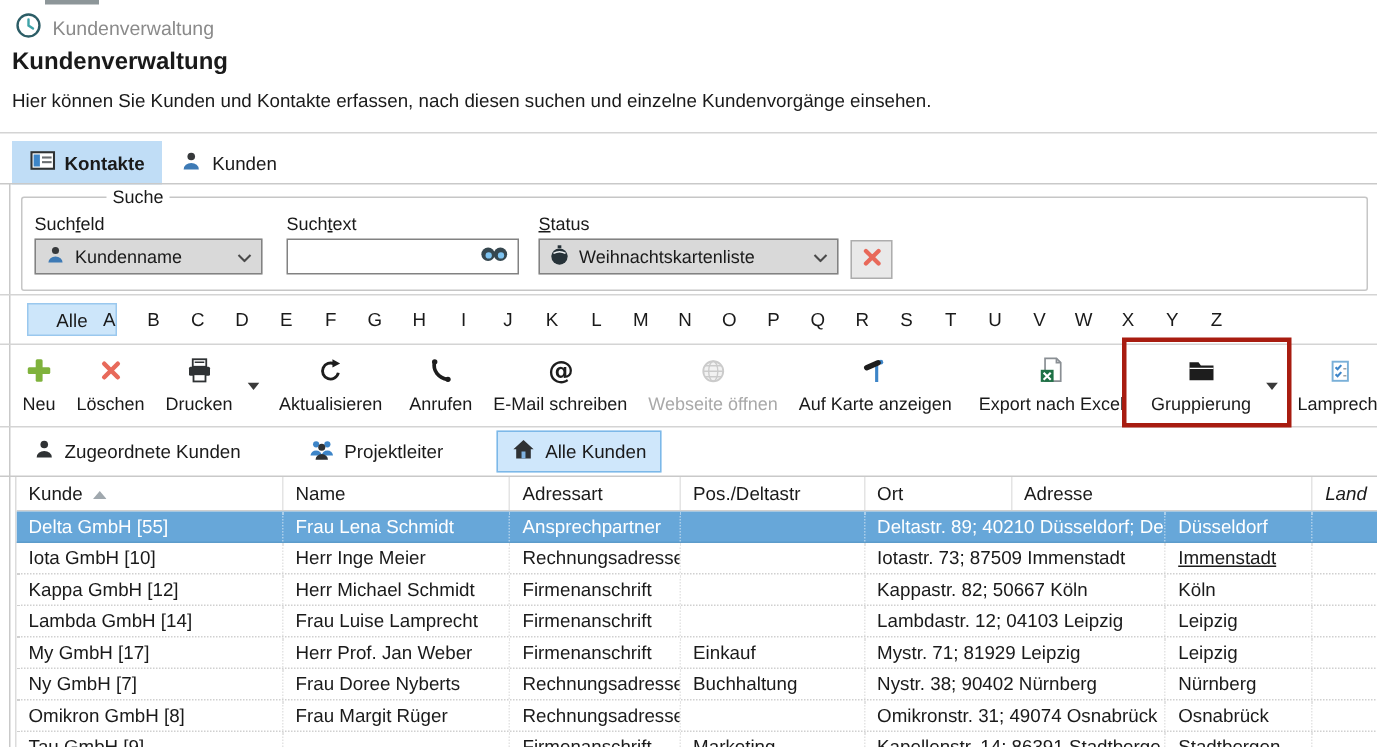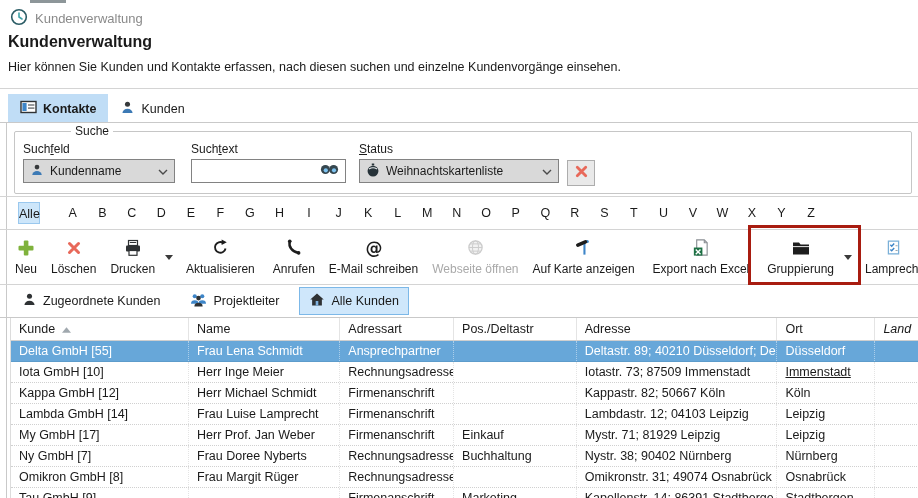--- a/index.html
+++ b/index.html
@@ -27,42 +27,42 @@
                  border:1px solid #828282;padding:0 6px;font-size:12px;}
   .combo{background:#d9d9d9;}
   .tinput{background:#fff;}
   .combo .chev{margin-left:auto;}
   .tinput .bino{margin-left:auto;}
   .clear-btn{position:absolute;left:552px;top:28px;width:28px;height:26px;background:#e9e9e9;
              border:1px solid #adadad;display:flex;align-items:center;justify-content:center;padding:0;}
 
   .alpha-top{position:absolute;left:0;top:196px;width:918px;height:1px;background:#d4d4d4;}
   .alpha-bot{position:absolute;left:0;top:229px;width:918px;height:1px;background:#d4d4d4;}
-  .alpha-all{position:absolute;left:18px;top:202px;width:22px;height:22px;line-height:22px;
-             text-align:right;font-size:12.5px;background:#cde6fa;border:1px solid #9ac8ee;
+  .alpha-all{position:absolute;left:18px;top:202px;width:60px;height:22px;line-height:22px;
+             text-align:center;font-size:12.5px;background:#cde6fa;border:1px solid #9ac8ee;
              box-sizing:border-box;}
   .alpha-row{position:absolute;left:58px;top:202px;width:768px;height:22px;display:flex;}
   .alpha-l{flex:1;text-align:center;line-height:22px;font-size:12.5px;cursor:default;}
 
   .toolbar{position:absolute;left:8px;top:231px;width:910px;height:52px;display:flex;
            align-items:stretch;}
   .tbtn{position:relative;display:flex;align-items:center;cursor:default;}
   .tmain{display:flex;flex-direction:column;align-items:center;justify-content:space-between;
          padding:5px 7px 4px 7px;}
   .tmain .ticon{height:21px;display:flex;align-items:center;}
   .tmain .tlabel{font-size:12px;white-space:nowrap;margin-top:2px;}
   .tbtn.disabled{color:#a9a9a9;}
   .tarrow{width:13px;display:flex;align-items:center;justify-content:center;}
   .tsep{width:1px;background:#d8d8d8;margin:1px 2px;}
   .ring{position:absolute;left:-12px;right:-7px;top:-6px;bottom:-2px;border:3px solid #a81c10;
         pointer-events:none;z-index:5;}
   .toolbar-bot{position:absolute;left:0;top:284px;width:918px;height:1px;background:#d4d4d4;}
 
   .viewtabs{position:absolute;left:12px;top:287px;height:28px;display:flex;align-items:center;
-            gap:10px;font-size:12.5px;}
+            gap:26px;font-size:12.5px;}
   .vtab{display:flex;align-items:center;gap:6px;padding:4px 9px;border:1px solid transparent;}
   .vtab.active{background:#cfe7fb;border:1px solid #7cb8e8;}
   .viewtabs-bot{position:absolute;left:0;top:317px;width:918px;height:1px;background:#c9c9c9;}
 
   .grid{position:absolute;left:10px;top:318px;width:908px;height:180px;overflow:hidden;
         font-size:12.5px;border-left:1px solid #dcdcdc;}
   .ghead{display:flex;height:22px;border-bottom:1px solid #cfcfcf;align-items:center;}
   .ghcell{display:flex;align-items:center;gap:7px;box-sizing:border-box;padding-left:8px;
           height:22px;border-right:1px solid #e4e4e4;overflow:hidden;white-space:nowrap;}
   .grow{display:flex;height:20px;align-items:center;border-bottom:1px dotted #d0d0d0;}
@@ -395,25 +395,25 @@
         </div>
         <div class="ghcell" style="width: 153px;">
           <span>Name</span>
         </div>
         <div class="ghcell" style="width: 115px;">
           <span>Adressart</span>
         </div>
         <div class="ghcell" style="width: 124px;">
           <span>Pos./Deltastr</span>
         </div>
+        <div class="ghcell" style="width: 99px;">
+          <span>Ort</span>
+        </div>
         <div class="ghcell" style="width: 203px;">
           <span>Adresse</span>
-        </div>
-        <div class="ghcell" style="width: 99px;">
-          <span>Ort</span>
         </div>
         <div class="ghcell" style="width: 44px; font-style: italic;">
           <span>Land</span>
         </div>
       </div>
       <div class="grow sel">
         <div class="gcell" style="width: 180px;">Delta GmbH [55]</div>
         <div class="gcell" style="width: 153px;">Frau Lena Schmidt</div>
         <div class="gcell" style="width: 115px;">Ansprechpartner</div>
         <div class="gcell" style="width: 124px;"></div>

